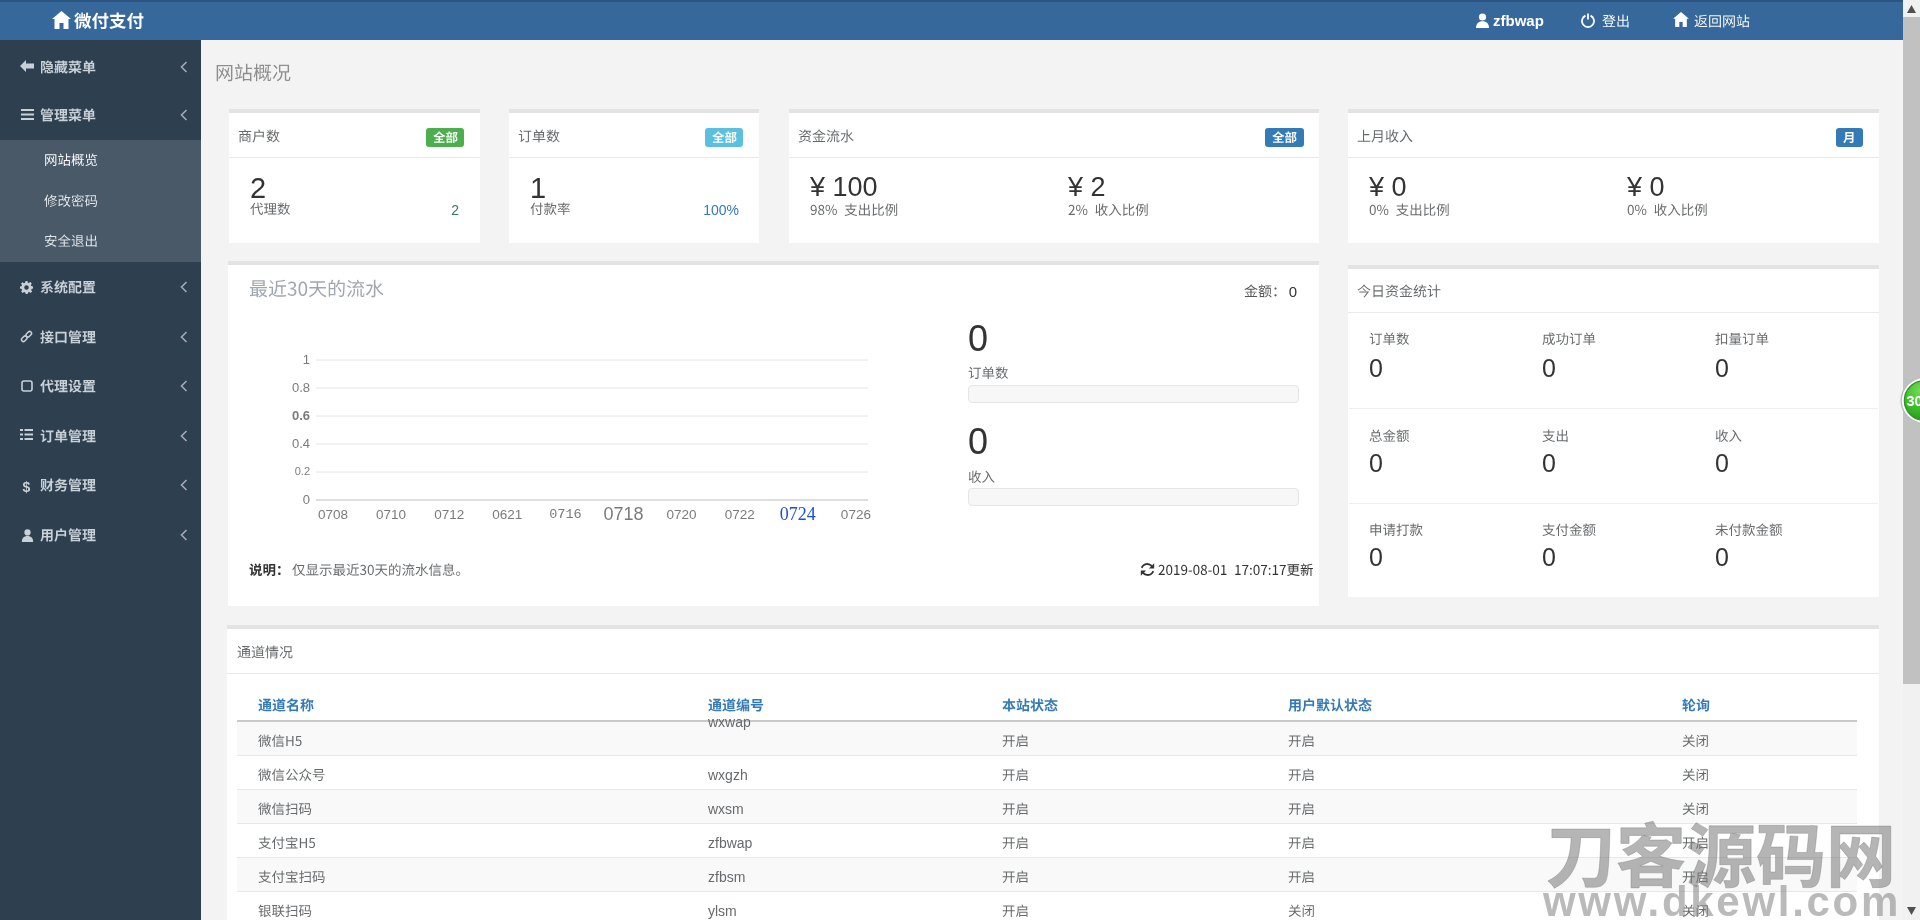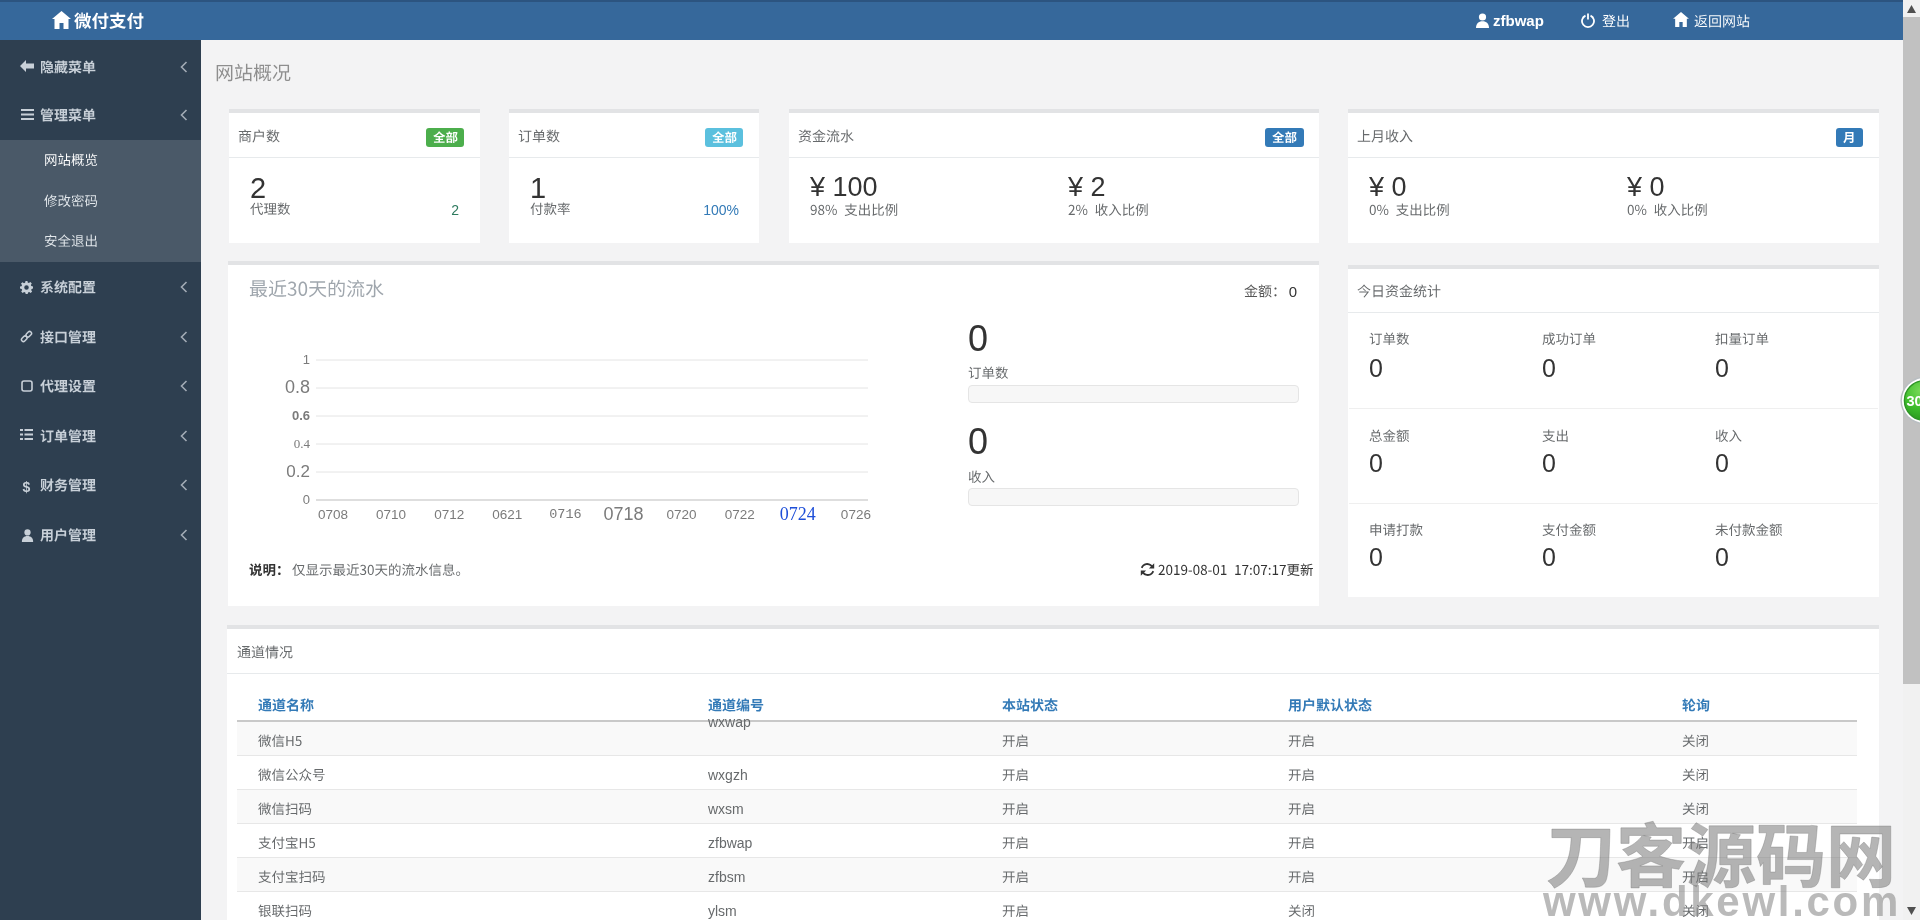--- a/index.html
+++ b/index.html
@@ -426,24 +426,24 @@
 <div style="position:absolute;right:623.0px;top:283.6px;font-family:'Liberation Sans',sans-serif;font-size:15.0px;line-height:15.0px;font-weight:normal;color:#333;white-space:nowrap">0</div>
 <svg class="abs" style="left:228px;top:261px" width="1091" height="345" viewBox="0 0 1091 345">
     <line x1="88" y1="99" x2="640" y2="99" stroke="#e4e4e4" stroke-width="1"></line>
     <line x1="88" y1="127" x2="640" y2="127" stroke="#e4e4e4" stroke-width="1"></line>
     <line x1="88" y1="155" x2="640" y2="155" stroke="#e4e4e4" stroke-width="1"></line>
     <line x1="88" y1="183" x2="640" y2="183" stroke="#e4e4e4" stroke-width="1"></line>
     <line x1="88" y1="211" x2="640" y2="211" stroke="#e4e4e4" stroke-width="1"></line>
     <line x1="88" y1="239" x2="640" y2="239" stroke="#bdbdbd" stroke-width="1"></line>
   </svg>
 <div style="position:absolute;right:1610.0px;top:353.2px;font-family:'Liberation Sans',sans-serif;font-size:13.0px;line-height:13.0px;font-weight:normal;color:#7b7b7b;white-space:nowrap">1</div>
-<div style="position:absolute;right:1610.0px;top:381.2px;font-family:'Liberation Sans',sans-serif;font-size:18px;line-height:13.0px;font-weight:normal;color:#7b7b7b;white-space:nowrap">0.8</div>
+<div style="position:absolute;right:1610.0px;top:381.2px;font-family:'Liberation Sans',sans-serif;font-size:13.0px;line-height:13.0px;font-weight:normal;color:#7b7b7b;white-space:nowrap">0.8</div>
 <div style="position:absolute;right:1610.0px;top:409.2px;font-family:'Liberation Sans',sans-serif;font-size:13.0px;line-height:13.0px;font-weight:bold;color:#7b7b7b;white-space:nowrap">0.6</div>
-<div style="position:absolute;right:1610.0px;top:437.2px;font-family:Liberation Serif, serif;font-size:13.0px;line-height:13.0px;font-weight:normal;color:#7b7b7b;white-space:nowrap">0.4</div>
-<div style="position:absolute;right:1610.0px;top:465.2px;font-family:'Liberation Sans',sans-serif;font-size:17px;line-height:13.0px;font-weight:normal;color:#7b7b7b;white-space:nowrap">0.2</div>
+<div style="position:absolute;right:1610.0px;top:437.2px;font-family:Liberation Sans, sans-serif;font-size:13.0px;line-height:13.0px;font-weight:normal;color:#7b7b7b;white-space:nowrap">0.4</div>
+<div style="position:absolute;right:1610.0px;top:465.2px;font-family:'Liberation Sans',sans-serif;font-size:11px;line-height:13.0px;font-weight:normal;color:#7b7b7b;white-space:nowrap">0.2</div>
 <div style="position:absolute;right:1610.0px;top:493.2px;font-family:'Liberation Sans',sans-serif;font-size:13.0px;line-height:13.0px;font-weight:normal;color:#7b7b7b;white-space:nowrap">0</div>
 <div style="position:absolute;left:333.0px;top:507.8px;font-family:'Liberation Sans',sans-serif;font-size:13.5px;line-height:13.5px;font-weight:normal;color:#7b7b7b;white-space:nowrap;transform:translateX(-50%)">0708</div>
 <div style="position:absolute;left:391.1px;top:507.8px;font-family:'Liberation Sans',sans-serif;font-size:13.5px;line-height:13.5px;font-weight:normal;color:#7b7b7b;white-space:nowrap;transform:translateX(-50%)">0710</div>
 <div style="position:absolute;left:449.2px;top:507.8px;font-family:'Liberation Sans',sans-serif;font-size:13.5px;line-height:13.5px;font-weight:normal;color:#7b7b7b;white-space:nowrap;transform:translateX(-50%)">0712</div>
 <div style="position:absolute;left:507.3px;top:507.8px;font-family:'Liberation Sans',sans-serif;font-size:13.5px;line-height:13.5px;font-weight:normal;color:#7b7b7b;white-space:nowrap;transform:translateX(-50%)">0621</div>
 <div style="position:absolute;left:565.4px;top:507.8px;font-family:Liberation Mono, monospace;font-size:13.5px;line-height:13.5px;font-weight:normal;color:#7b7b7b;white-space:nowrap;transform:translateX(-50%)">0716</div>
 <div style="position:absolute;left:623.5px;top:507.8px;font-family:'Liberation Sans',sans-serif;font-size:18px;line-height:13.5px;font-weight:normal;color:#7b7b7b;white-space:nowrap;transform:translateX(-50%)">0718</div>
 <div style="position:absolute;left:681.6px;top:507.8px;font-family:'Liberation Sans',sans-serif;font-size:13.5px;line-height:13.5px;font-weight:normal;color:#7b7b7b;white-space:nowrap;transform:translateX(-50%)">0720</div>
 <div style="position:absolute;left:739.7px;top:507.8px;font-family:'Liberation Sans',sans-serif;font-size:13.5px;line-height:13.5px;font-weight:normal;color:#7b7b7b;white-space:nowrap;transform:translateX(-50%)">0722</div>
 <div style="position:absolute;left:797.8px;top:507.8px;font-family:Liberation Serif, serif;font-size:18px;line-height:13.5px;font-weight:normal;color:#1d4ed8;white-space:nowrap;transform:translateX(-50%)">0724</div>

